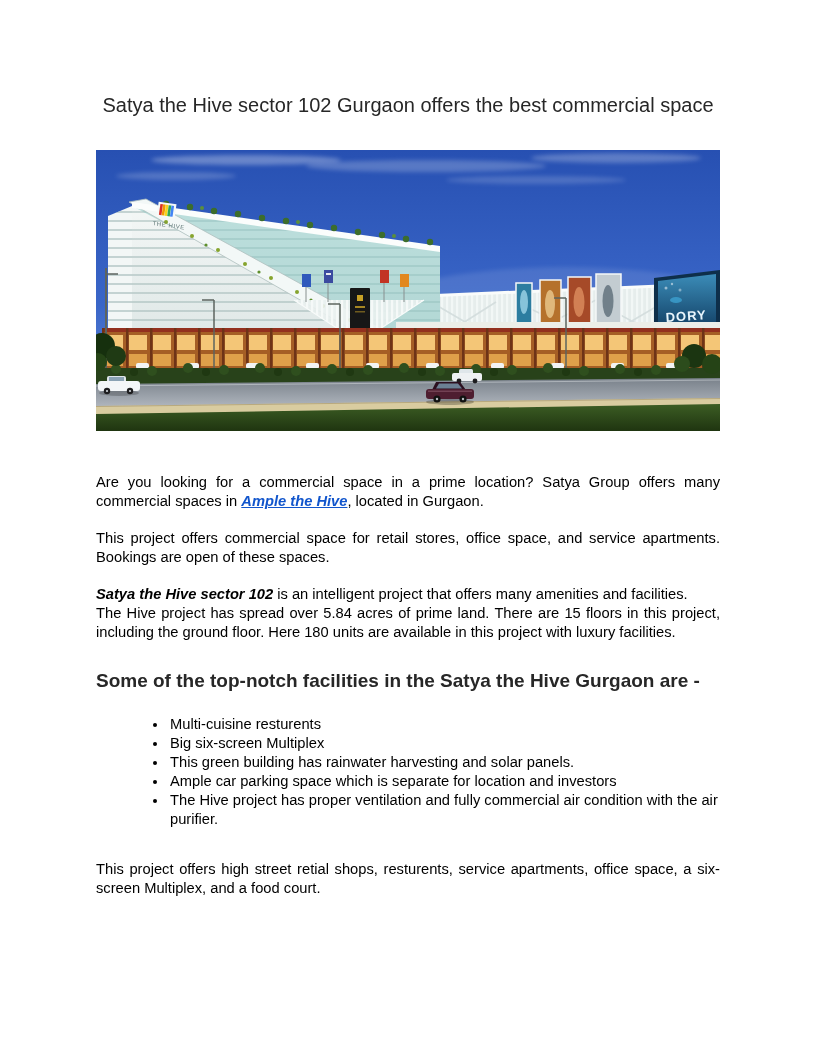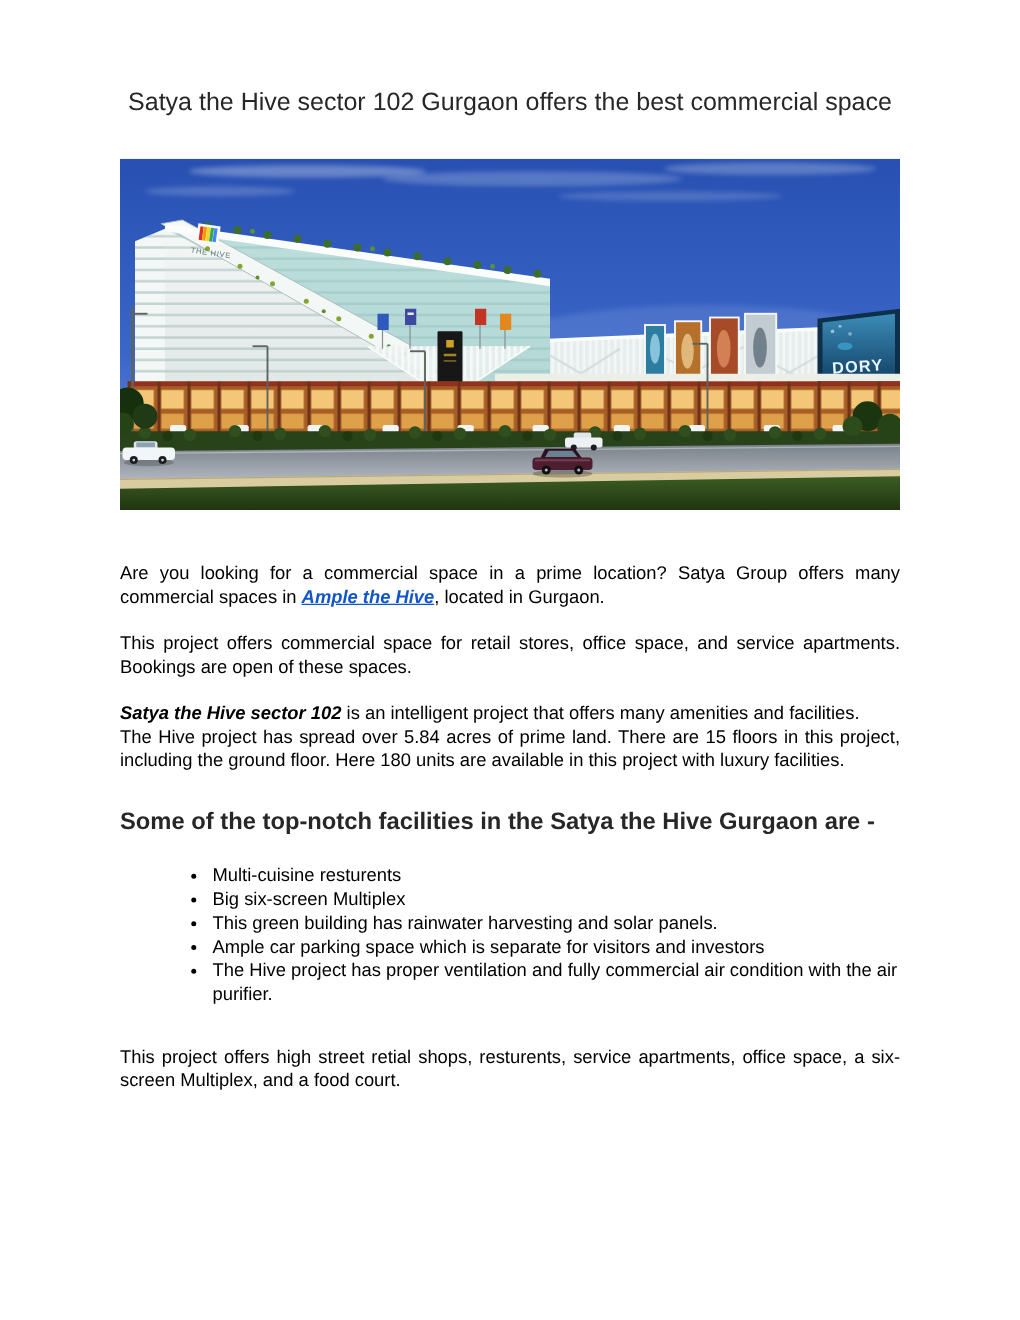--- a/index.html
+++ b/index.html
@@ -1,19 +1,19 @@
 <!DOCTYPE html>
 <html><head>
 <meta charset="utf-8">
 <style>
   * { box-sizing: border-box; }
   html, body { margin: 0; padding: 0; background: #ffffff; }
   .page {
     width: 816px; height: 1056px; margin: 0 auto; background: #fff;
-    padding: 70px 96px 0; font-family: "Liberation Sans", sans-serif;
+    padding: 93px 96px 0; font-family: "Liberation Sans", sans-serif;
     color: #000; overflow: hidden;
   }
   .doc-title {
     font-size: 20px; font-weight: 400; color: #272727;
     text-align: center; line-height: 1.25; margin: 0;
   }
   .hero { margin-top: 32px; width: 624px; height: 281px; }
   .hero svg { display: block; }
   p { font-size: 14.7px; line-height: 19px; margin: 0; text-align: justify; color: #000; }
   .mt-hero { margin-top: 42px; }
@@ -320,19 +320,19 @@
   <p class="mt-md">This project offers commercial space for retail stores, office space, and service apartments. Bookings are open of these spaces.</p>
 
   <p class="mt-md"><span class="bi">Satya the Hive sector 102</span><span> is an intelligent project that offers many amenities and facilities.</span><br><span>The Hive project has spread over 5.84 acres of prime land. There are 15 floors in this project, including the ground floor. Here 180 units are available in this project with luxury facilities.</span></p>
 
   <h2 class="facilities-heading">Some of the top-notch facilities in the Satya the Hive Gurgaon are -</h2>
 
   <ul class="facilities">
     <li>Multi-cuisine resturents</li>
     <li>Big six-screen Multiplex</li>
     <li>This green building has rainwater harvesting and solar panels.</li>
-    <li>Ample car parking space which is separate for visitors and investors</li>
+    <li>Ample car parking space which is separate for location and investors</li>
     <li>The Hive project has proper ventilation and fully commercial air condition with the air purifier.</li>
   </ul>
 
   <p class="closing">This project offers high street retial shops, resturents, service apartments, office space, a six-screen Multiplex, and a food court.</p>
 
 </div>
 
 </body></html>

